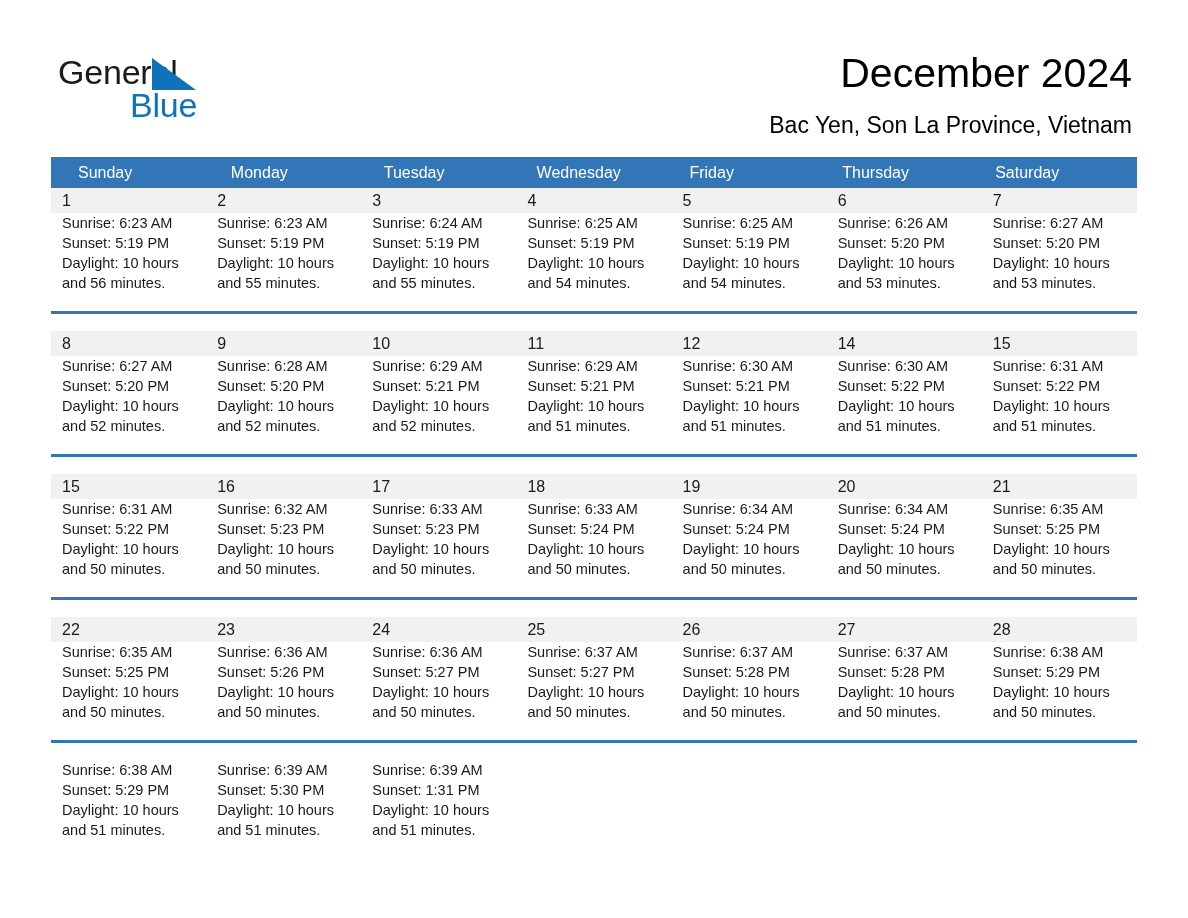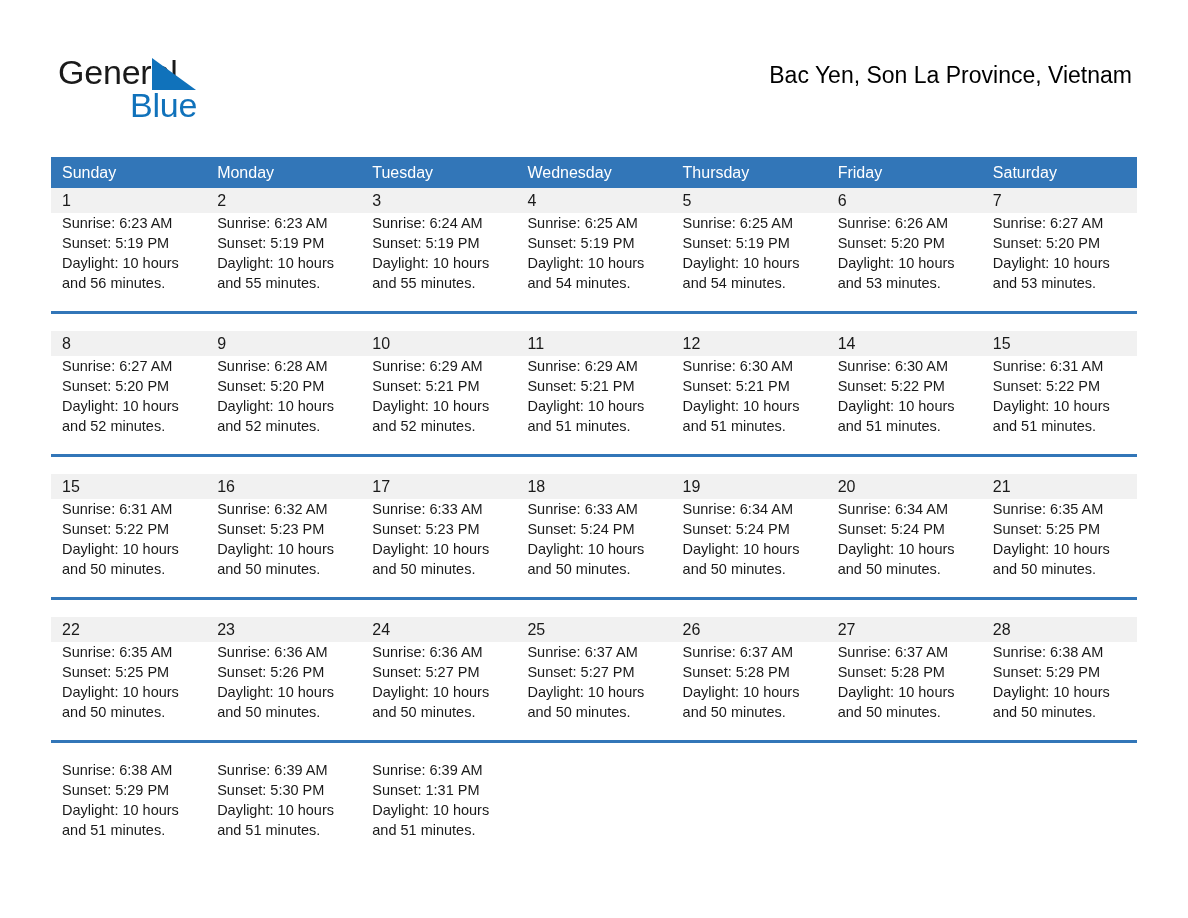--- a/index.html
+++ b/index.html
@@ -93,20 +93,21 @@
   .calendar {
     position: absolute;
     left: 51px;
     top: 157px;
     width: 1086px;
   }
   .weekdays {
     display: flex;
     background: #3276b8;
     height: 31px;
+    padding-left: 16px;
   }
   .weekday {
     flex: 1 1 0;
     box-sizing: border-box;
     padding-left: 11px;
     color: #ffffff;
     font-size: 16px;
     line-height: 31px;
     white-space: nowrap;
     overflow: hidden;
@@ -170,34 +171,35 @@
       <span class="brand-general">General</span>
       <span class="brand-triangle">
         <svg width="44" height="32" viewBox="0 0 44 32" xmlns="http://www.w3.org/2000/svg">
           <polygon points="0,0 44,32 0,32" fill="#1072bb"></polygon>
         </svg>
       </span>
       <span class="brand-blue">Blue</span>
     </div>
 
     <div class="title-block">
+      <div class="cal-title">December 2024</div>
       <div class="cal-subtitle">Bac Yen, Son La Province, Vietnam</div>
     </div>
 
   </div>
 
   <div class="calendar">
 
     <div class="weekdays">
       <div class="weekday">Sunday</div>
       <div class="weekday">Monday</div>
       <div class="weekday">Tuesday</div>
       <div class="weekday">Wednesday</div>
+      <div class="weekday">Friday</div>
       <div class="weekday">Thursday</div>
-      <div class="weekday">Friday</div>
       <div class="weekday">Saturday</div>
     </div>
 
     <div id="weeks-container">
         <div class="week">
           <div class="daynum-band">
             <div class="daynum">1</div>
             <div class="daynum">2</div>
             <div class="daynum">3</div>
             <div class="daynum">4</div>

